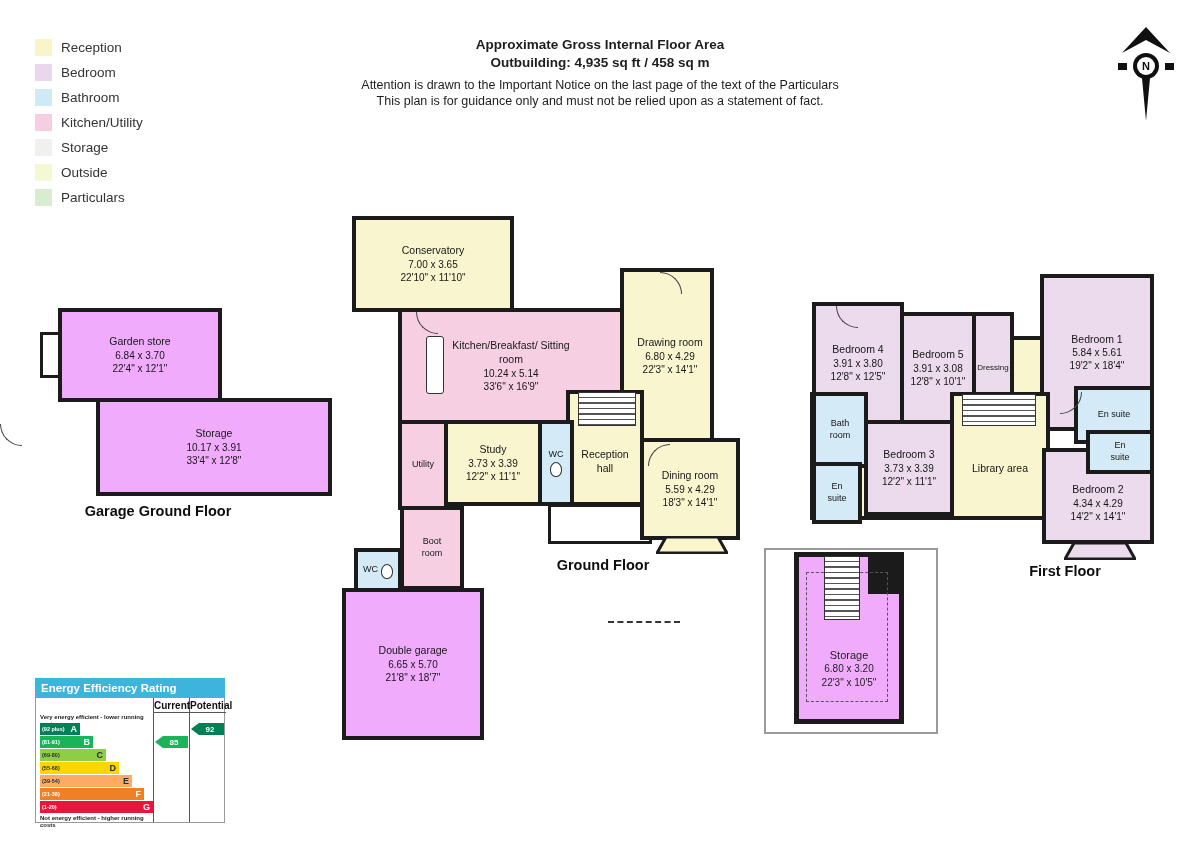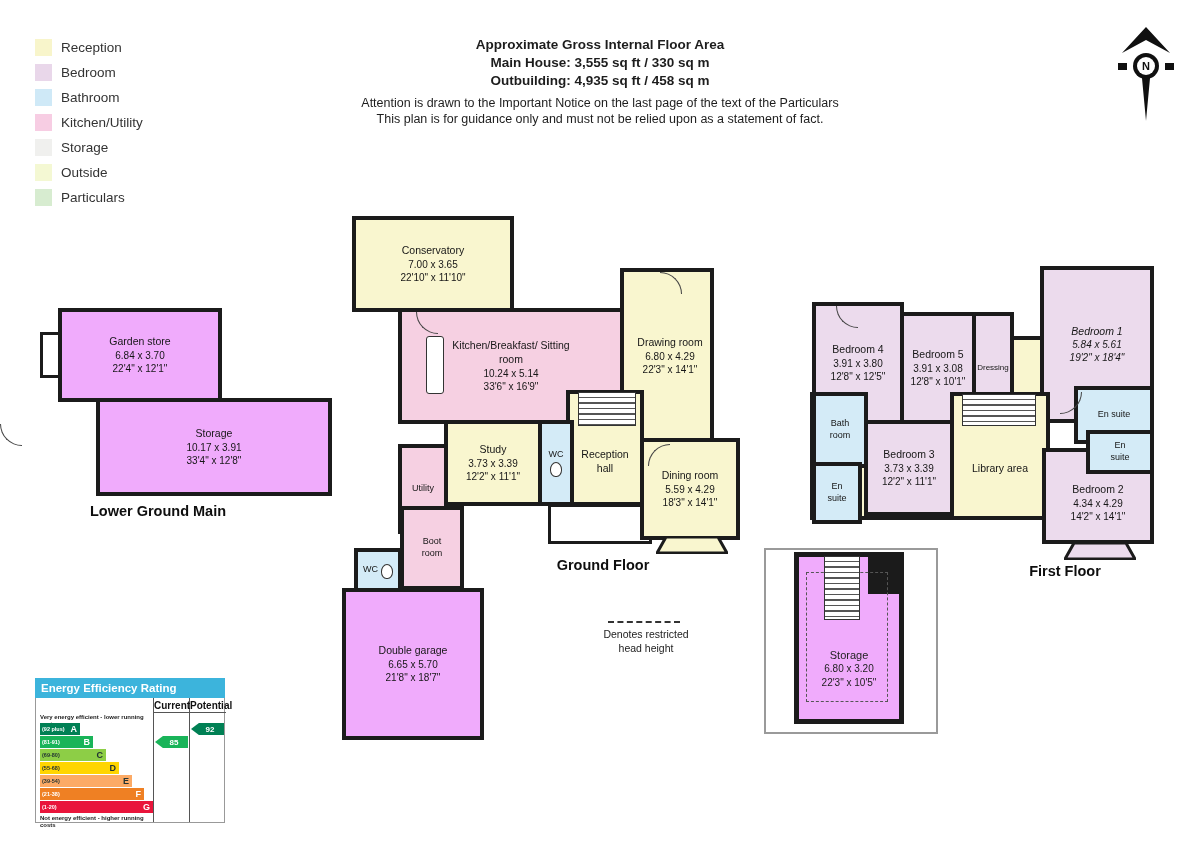--- a/index.html
+++ b/index.html
@@ -92,21 +92,20 @@
       <span class="legend-label">Outside</span>
     </div>
     <div class="legend-row" style="top:188px">
       <span class="sw sw6"></span>
       <span class="legend-label">Particulars</span>
     </div>
   </div>
 
   <div class="hdr">
     <div class="b">Approximate Gross Internal Floor Area</div>
-    <div class="b">Main House: 3,555 sq ft / 330 sq m</div>
     <div class="b">Outbuilding: 4,935 sq ft / 458 sq m</div>
     <div class="gap"></div>
     <div class="n">Attention is drawn to the Important Notice on the last page of the text of the Particulars</div>
     <div class="n">This plan is for guidance only and must not be relied upon as a statement of fact.</div>
   </div>
 
   <svg class="abs" style="left:1118px;top:26px" width="56" height="96" viewBox="0 0 56 96">
     <polygon points="28,1 52,27 28,14 4,27" fill="#101010"></polygon>
     <rect x="0" y="37" width="9" height="7" fill="#101010"></rect>
     <rect x="47" y="37" width="9" height="7" fill="#101010"></rect>
@@ -125,21 +124,21 @@
         <span class="rd">22'4" x 12'1"</span>
       </div>
     </div>
     <div class="room c-sto" style="left:96px;top:398px;width:236px;height:98px;">
       <div class="rl">
         <span class="rn">Storage</span>
         <span class="rd">10.17 x 3.91</span>
         <span class="rd">33'4" x 12'8"</span>
       </div>
     </div>
-    <div class="floor-label" style="left:48px;top:503px;width:220px;">Lower Ground Main</div>
+    <div class="floor-label" style="left:48px;top:503px;width:220px;">Garage Ground Floor</div>
   </div>
 
   <div>
     <div class="porch" style="left:548px;top:504px;width:104px;height:40px;"></div>
 
     <div class="room c-rec" style="left:352px;top:216px;width:162px;height:96px;">
       <div class="rl">
         <span class="rn">Conservatory</span>
         <span class="rd">7.00 x 3.65</span>
         <span class="rd">22'10" x 11'10"</span>
@@ -189,21 +188,21 @@
       <div class="rl" style="width:86px">
         <span class="rn">Dining room</span>
         <span class="rd">5.59 x 4.29</span>
         <span class="rd">18'3" x 14'1"</span>
       </div>
     </div>
     <svg class="abs" style="left:656px;top:536px" width="72" height="18">
       <polygon points="10,1 62,1 71,17 1,17" fill="#f9f6cf" stroke="#1b1b1b" stroke-width="3"></polygon>
     </svg>
 
-    <div class="room c-kit small" style="left:398px;top:420px;width:50px;height:90px;margin-top:24px;">
+    <div class="room c-kit small" style="left:398px;top:420px;width:50px;height:90px;">
       <div class="rl">
           <span class="rn">Utility</span>
         </div>
     </div>
 
     <div class="room c-kit small" style="left:400px;top:506px;width:64px;height:84px;">
       <div class="rl" style="width:40px">
           <span class="rn">Boot room</span>
         </div>
     </div>
@@ -249,21 +248,21 @@
         <span class="rd">12'8" x 10'1"</span>
       </div>
     </div>
 
     <div class="room c-bed tiny" style="left:972px;top:312px;width:42px;height:112px;">
       <div class="rl">
           <span class="rn">Dressing</span>
         </div>
     </div>
 
-    <div class="room c-bed" style="left:1040px;top:266px;width:114px;height:157px;font-style:italic;">
+    <div class="room c-bed" style="left:1040px;top:274px;width:114px;height:157px;">
       <div class="rl">
         <span class="rn">Bedroom 1</span>
         <span class="rd">5.84 x 5.61</span>
         <span class="rd">19'2" x 18'4"</span>
       </div>
     </div>
 
     <div class="room c-bath small" style="left:1074px;top:386px;width:80px;height:58px;">
       <div class="rl" style="width:34px">
           <span class="rn">En suite</span>
@@ -327,24 +326,20 @@
     <div class="dash-box" style="left:806px;top:572px;width:82px;height:130px;"></div>
     <div class="stairs" style="left:824px;top:556px;width:36px;height:64px;"></div>
     <div class="note-text" style="left:784px;top:648px;width:130px;">
       <span class="rn" style="font-size:11px">Storage</span>
       <span class="rd">6.80 x 3.20</span>
       <span class="rd">22'3" x 10'5"</span>
     </div>
   </div>
 
   <div class="note-dash" style="left:608px;top:621px;width:72px;"></div>
-  <div class="note-text" style="left:572px;top:627px;width:148px;">
-    <div>Denotes restricted</div>
-    <div>head height</div>
-  </div>
 
   <div class="eer">
     <div class="eer-title">Energy Efficiency Rating</div>
     <div class="eer-body">
       <div class="eer-vline" style="left:117px"></div>
       <div class="eer-vline" style="left:153px"></div>
       <div class="eer-hline" style="left:117px;width:73px;top:14px"></div>
       <div class="eer-colhdr" style="left:118px">Current</div>
       <div class="eer-colhdr" style="left:154px">Potential</div>
       <div class="eer-cap" style="left:4px;top:16px">Very energy efficient - lower running costs</div>

